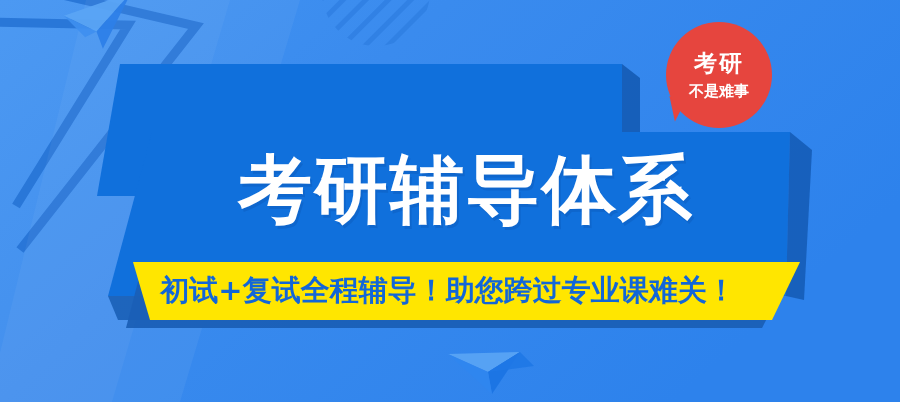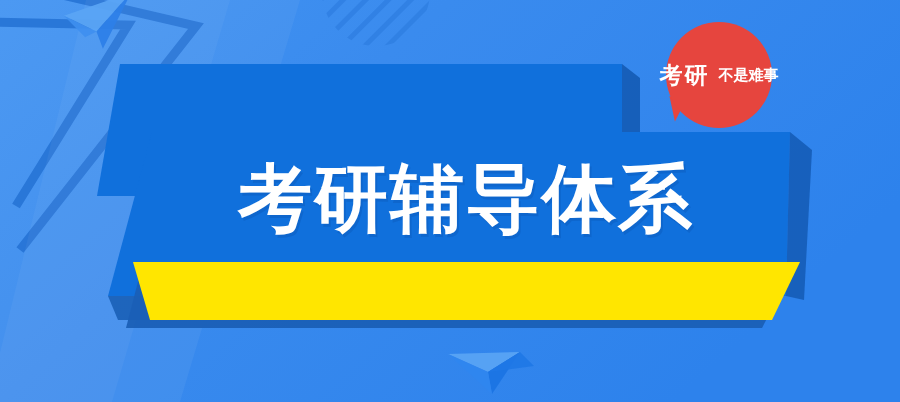--- a/index.html
+++ b/index.html
@@ -27,21 +27,20 @@
   }
 
   
   .title-wrap {
     position: absolute;
     left: 238px;
     top: 152px;
     width: 470px;
     height: 92px;
     display: flex;
-    align-items: center;
     z-index: 40;
   }
   .main-title {
     font-size: 74px;
     font-weight: bold;
     color: #ffffff;
     letter-spacing: 2px;
     line-height: 1;
     white-space: nowrap;
     text-shadow: 2px 3px 0 rgba(8, 60, 140, 0.18);
@@ -97,20 +96,21 @@
     border-top: 4px solid transparent;
     transform: rotate(-12deg);
   }
   .bubble-lines {
     position: absolute;
     left: 0;
     top: 0;
     width: 106px;
     height: 106px;
     display: flex;
+    flex-direction: column;
     align-items: center;
     justify-content: center;
     gap: 9px;
   }
   .bubble-line-1 {
     font-size: 23px;
     font-weight: bold;
     color: #ffffff;
     letter-spacing: 2px;
     line-height: 1;
@@ -192,20 +192,23 @@
 
     <polygon points="140,274 790,274 762,328 126,328" fill="#1a5fb6" opacity="0.95"></polygon>
 
     <polygon points="133,262 800,262 772,320 150,320" fill="#ffe600"></polygon>
   </svg>
 
   <div class="title-wrap">
     <div class="main-title">考研辅导体系</div>
   </div>
 
+  <div class="ribbon-text-wrap">
+    <div class="ribbon-text">初试+复试全程辅导！助您跨过专业课难关！</div>
+  </div>
 
   <div class="bubble">
     <div class="bubble-tail"></div>
     <div class="bubble-circle"></div>
     <div class="bubble-lines">
       <div class="bubble-line-1">考研</div>
       <div class="bubble-line-2">不是难事</div>
     </div>
   </div>
 

